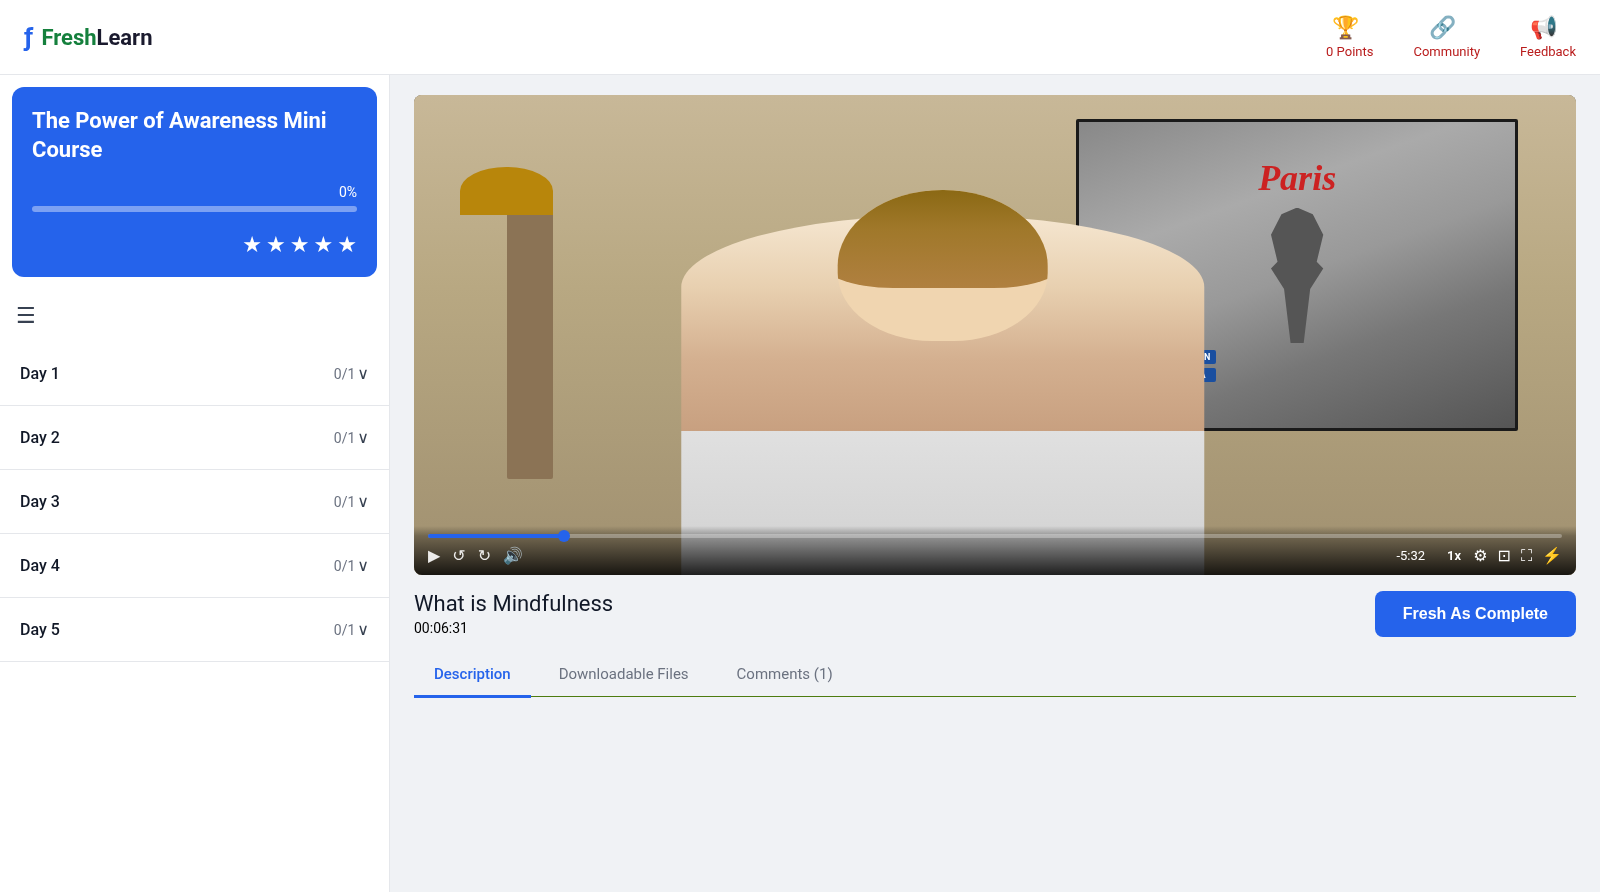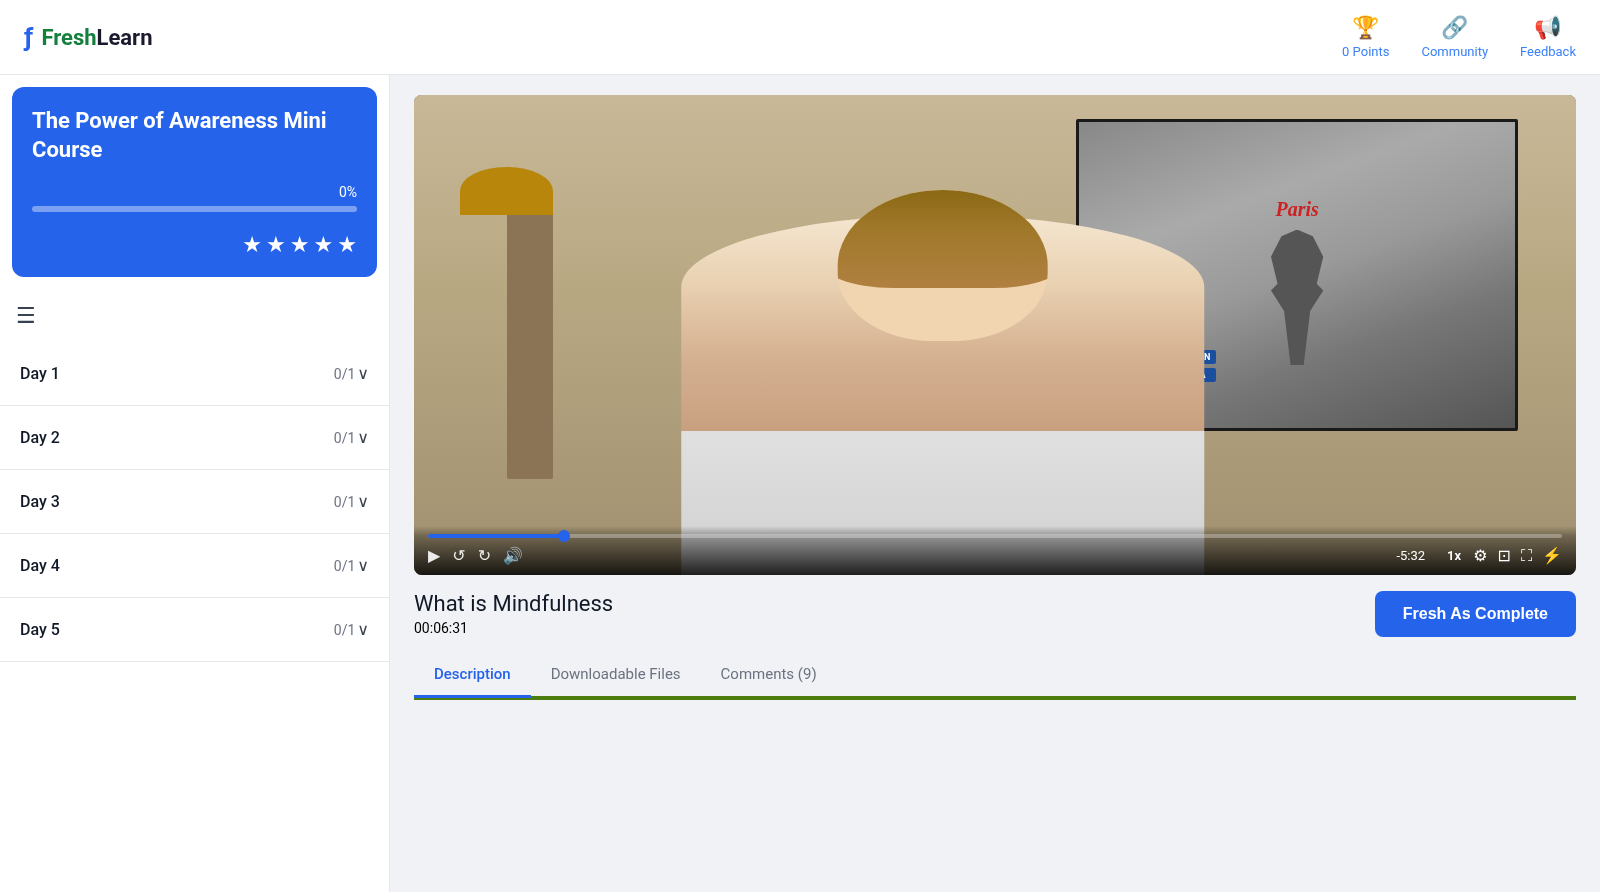--- a/index.html
+++ b/index.html
@@ -43,21 +43,22 @@
       gap: 4px;
       cursor: pointer;
       color: #374151;
     }
     .header-action-icon {
       font-size: 22px;
       color: #374151;
     }
     .header-action-label {
       font-size: 13px;
-      color: #3b82f6;
+      color: #b91c1c;
+      margin-left: 8px;
     }
 
     
     .main-layout {
       display: flex;
       height: calc(892px - 75px);
     }
 
     
     .sidebar {
@@ -370,22 +371,22 @@
       font-size: 16px;
       font-weight: 600;
       cursor: pointer;
       white-space: nowrap;
       align-self: center;
     }
 
     
     .tabs-row {
       display: flex;
-      gap: 0;
-      border-bottom: 4px solid #4d7c0f;
+      gap: 8px;
+      border-bottom: 1px solid #4d7c0f;
       margin-top: 8px;
     }
     .tab {
       padding: 12px 20px;
       font-size: 15px;
       color: #6b7280;
       cursor: pointer;
       border-bottom: 3px solid transparent;
       margin-bottom: -2px;
     }
@@ -484,21 +485,21 @@
   </aside>
 
   <main class="content-area">
 
     <div class="video-container">
       <div class="video-scene">
         <div class="video-bg"></div>
 
         <div class="paris-frame">
           <div class="paris-inner">
-            <span class="paris-text" style="font-family:Georgia,serif;font-style:italic;color:#cc2222;font-size:20px;font-weight:bold;z-index:2;position:relative;margin-top:41px;">Paris</span>
+            <span class="paris-text" style="font-family:Georgia,serif;font-style:italic;color:#cc2222;font-size:36px;font-weight:bold;z-index:2;position:relative;">Paris</span>
             <div class="eiffel-shape"></div>
 
             <div style="position:absolute;bottom:15%;left:10%;display:flex;flex-direction:column;gap:4px;">
               <div style="background:#1a4fa0;color:#fff;font-size:9px;padding:2px 6px;border-radius:2px;font-weight:bold;">RUE SAINT-MARTIN</div>
               <div style="background:#1a4fa0;color:#fff;font-size:9px;padding:2px 6px;border-radius:2px;font-weight:bold;">AVENUE VICTORIA</div>
             </div>
           </div>
         </div>
 
         <div class="lamp"></div>
@@ -542,17 +543,17 @@
     </div>
 
     <div class="tabs-row">
       <div class="tab active">
         <span>Description</span>
       </div>
       <div class="tab">
         <span>Downloadable Files</span>
       </div>
       <div class="tab">
-        <span>Comments (9)</span>
+        <span>Comments (1)</span>
       </div>
     </div>
   </main>
 </div>
 
 </body></html>

